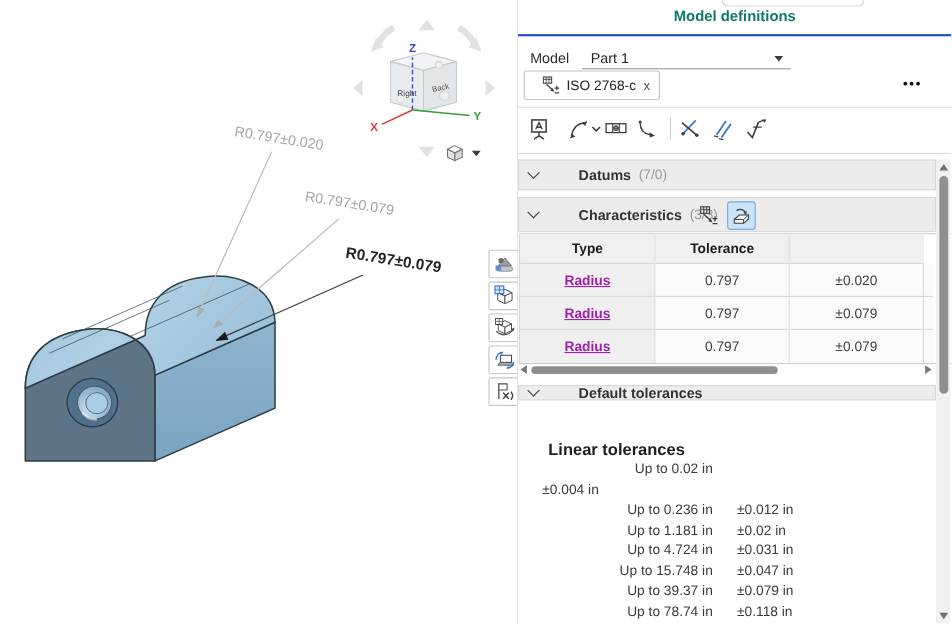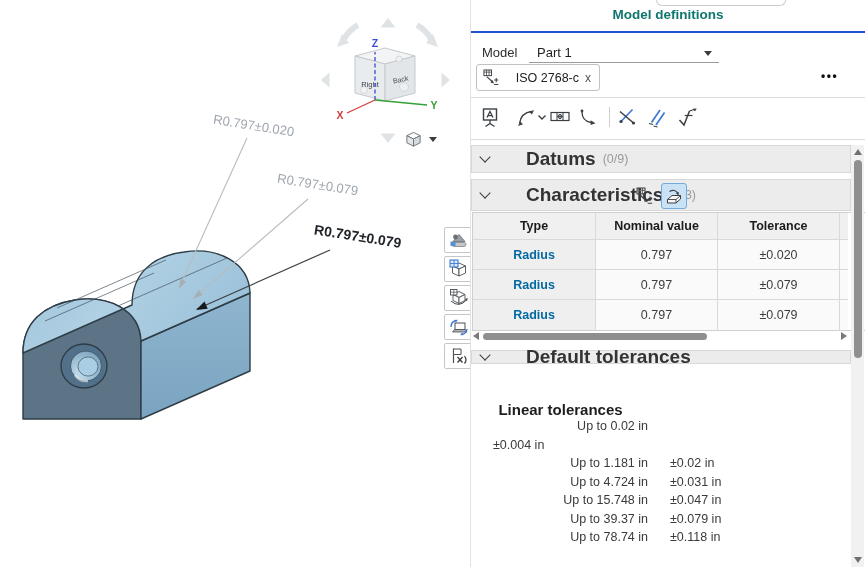--- a/index.html
+++ b/index.html
@@ -22,48 +22,48 @@
   
   #panel{left:470px;top:0;width:395px;height:567px;background:#fff;border-left:1px solid #e3e3e3;box-sizing:border-box;}
   #tab-remnant{left:185px;top:0;width:128px;height:5px;border:1px solid #cdcdcd;border-top:none;border-radius:0 0 6px 6px;}
   #panel-title{top:7px;left:0;width:100%;text-align:center;font-size:13.5px;font-weight:bold;color:#0f766e;cursor:pointer;}
   #title-underline{top:31px;left:0;width:100%;height:2px;background:#2050cf;}
   #model-label{top:45px;left:11px;font-size:13px;color:#2d2d2d;}
   #model-value{top:45px;left:66px;width:160px;font-size:13px;color:#1f1f1f;cursor:pointer;}
   #model-underline{top:62px;left:58px;width:190px;border-top:1px solid #9b9b9b;}
   #model-caret{top:51px;left:233px;}
   #std-chip{top:64px;left:5px;width:124px;height:27px;border:1px solid #c2c2c2;border-radius:3px;background:#fff;
-            box-sizing:border-box;display:flex;align-items:center;padding:0 7px 0 6px;gap:5px;font-size:12.5px;color:#222;text-align:right;}
+            box-sizing:border-box;display:flex;align-items:center;padding:0 7px 0 16px;gap:5px;font-size:12.5px;color:#222;}
   #std-chip .chip-label{flex:1;white-space:nowrap;}
   #std-chip .chip-close{color:#555;font-size:12px;cursor:pointer;padding:0 1px;}
   #more-btn{top:69px;left:350px;width:34px;height:20px;font-size:12px;font-weight:bold;letter-spacing:1.5px;color:#111;cursor:pointer;}
   .hline{left:0;width:395px;border-top:1px solid #dcdcdc;}
   .tb-icon{top:104px;width:22px;height:26px;display:flex;align-items:center;cursor:pointer;}
   #tb-sep{left:138px;top:107px;height:20px;border-left:1px solid #cfcfcf;}
 
   .sect{left:0;width:380px;background:#ececec;border:1px solid #d8d8d8;box-sizing:border-box;
         display:flex;align-items:center;padding-left:9px;gap:7px;cursor:pointer;}
   .sect .chev{width:7px;height:7px;border-left:1.8px solid #3c3c3c;border-bottom:1.8px solid #3c3c3c;
               transform:rotate(-45deg);margin-top:-4px;flex:0 0 auto;}
-  .sect .sect-title{font-size:19px;font-weight:bold;color:#333;padding-left:30px;}
+  .sect .sect-title{font-size:13px;font-weight:bold;color:#333;padding-left:30px;}
   .sect .sect-count{font-size:12.5px;color:#9a9a9a;}
   .hdr-icon-btn{position:absolute;width:26px;height:26px;display:flex;align-items:center;justify-content:center;
                 border-radius:3px;cursor:pointer;}
   .hdr-icon-btn.active{background:#c9e2f6;border:1px solid #74abdc;box-sizing:border-box;}
 
   
   #char-table{left:1px;top:212px;width:414px;border:1px solid #cfcfcf;box-sizing:border-box;font-size:12.5px;}
   .tr{display:grid;grid-template-columns:123px 122px 122px 8px;}
   .td{border-right:1px solid #d9d9d9;border-bottom:1px solid #d9d9d9;box-sizing:border-box;
       display:flex;align-items:center;justify-content:center;}
   .tr .td:last-child{border-right:none;}
   .tr:last-child .td{border-bottom:none;}
   .tr.head .td{height:27px;background:#f0f0f0;font-weight:bold;color:#1c1c1c;}
   .tr.row .td{height:30px;background:#fafafa;color:#3d3d3d;}
-  .tr.row .td.typ{background:#efefef;font-weight:bold;color:#0369a1;}
+  .tr.row .td.typ{background:#efefef;font-weight:bold;color:#a21caf;text-decoration:underline;}
 
   
   #hscroll{left:1px;top:331px;width:377px;height:10px;}
   #hscroll .thumb{position:absolute;left:11px;top:1.5px;width:224px;height:7px;background:#8f8f8f;border-radius:4px;cursor:pointer;}
   .arr{position:absolute;width:0;height:0;cursor:pointer;}
   #h-left{left:1px;top:1px;border-top:4.5px solid transparent;border-bottom:4.5px solid transparent;border-right:6px solid #7a7a7a;}
   #h-right{left:369px;top:1px;border-top:4.5px solid transparent;border-bottom:4.5px solid transparent;border-left:6px solid #7a7a7a;}
 
   
   #lin-title{top:401px;left:0;width:179px;text-align:center;font-size:15px;font-weight:bold;color:#1d1d1d;}
@@ -310,21 +310,21 @@
       <path d="M13.5 5 L19 3.2" stroke="#3a3f44" stroke-width="1.2"></path>
       <polygon points="20.8,2.6 16.9,2.7 18.9,5.6" fill="#3a3f44"></polygon>
     </svg>
   </div>
 
   <div class="hline abs" style="top:139px"></div>
 
   <div class="sect abs" style="top:145px;height:28px">
     <span class="chev"></span>
     <span class="sect-title">Datums</span>
-    <span class="sect-count">(0/9)</span>
+    <span class="sect-count">(7/0)</span>
   </div>
 
   <div class="sect abs" style="top:179px;height:32px">
     <span class="chev"></span>
     <span class="sect-title">Characteristics</span>
     <span class="sect-count">(3/3)</span>
     <div class="hdr-icon-btn" style="left:160px;top:3px">
       <svg width="18" height="19" viewBox="0 0 18 19">
         <rect x="1" y="1" width="8" height="6" fill="none" stroke="#3a3f44" stroke-width="1"></rect>
         <line x1="1" y1="3.3" x2="9" y2="3.3" stroke="#3a3f44" stroke-width="0.8"></line>
@@ -341,21 +341,20 @@
         <path d="M2.5 12.5 L11 12.5 L11 16 M11 12.5 L15.5 8.5" fill="none" stroke="#3a3f44" stroke-width="0.9"></path>
         <path d="M4.5 4.5 C8 2.5 11 3.2 12.7 6.2" fill="none" stroke="#3a3f44" stroke-width="1.2"></path>
         <polygon points="13.4,8.6 13.9,5.1 10.9,6.3" fill="#3a3f44"></polygon>
       </svg>
     </div>
   </div>
 
   <div id="char-table" class="abs">
     <div class="tr head">
       <div class="td">Type</div>
-      <div class="td">Nominal value</div>
       <div class="td">Tolerance</div>
       <div class="td"></div>
     </div>
     <div class="tr row">
       <div class="td typ">Radius</div>
       <div class="td">0.797</div>
       <div class="td">±0.020</div>
       <div class="td"></div>
     </div>
     <div class="tr row">
@@ -386,20 +385,24 @@
   <div id="lin-title" class="abs">Linear tolerances</div>
   <div id="lin-rows" class="abs">
     <div class="lt-row">
       <span class="lt-range">Up to 0.02 in</span>
       <span class="lt-tol"></span>
     </div>
     <div class="lt-row">
       <span class="lt-tol">±0.004 in</span>
     </div>
     <div class="lt-row">
+      <span class="lt-range">Up to 0.236 in</span>
+      <span class="lt-tol">±0.012 in</span>
+    </div>
+    <div class="lt-row">
       <span class="lt-range">Up to 1.181 in</span>
       <span class="lt-tol">±0.02 in</span>
     </div>
     <div class="lt-row">
       <span class="lt-range">Up to 4.724 in</span>
       <span class="lt-tol">±0.031 in</span>
     </div>
     <div class="lt-row">
       <span class="lt-range">Up to 15.748 in</span>
       <span class="lt-tol">±0.047 in</span>

